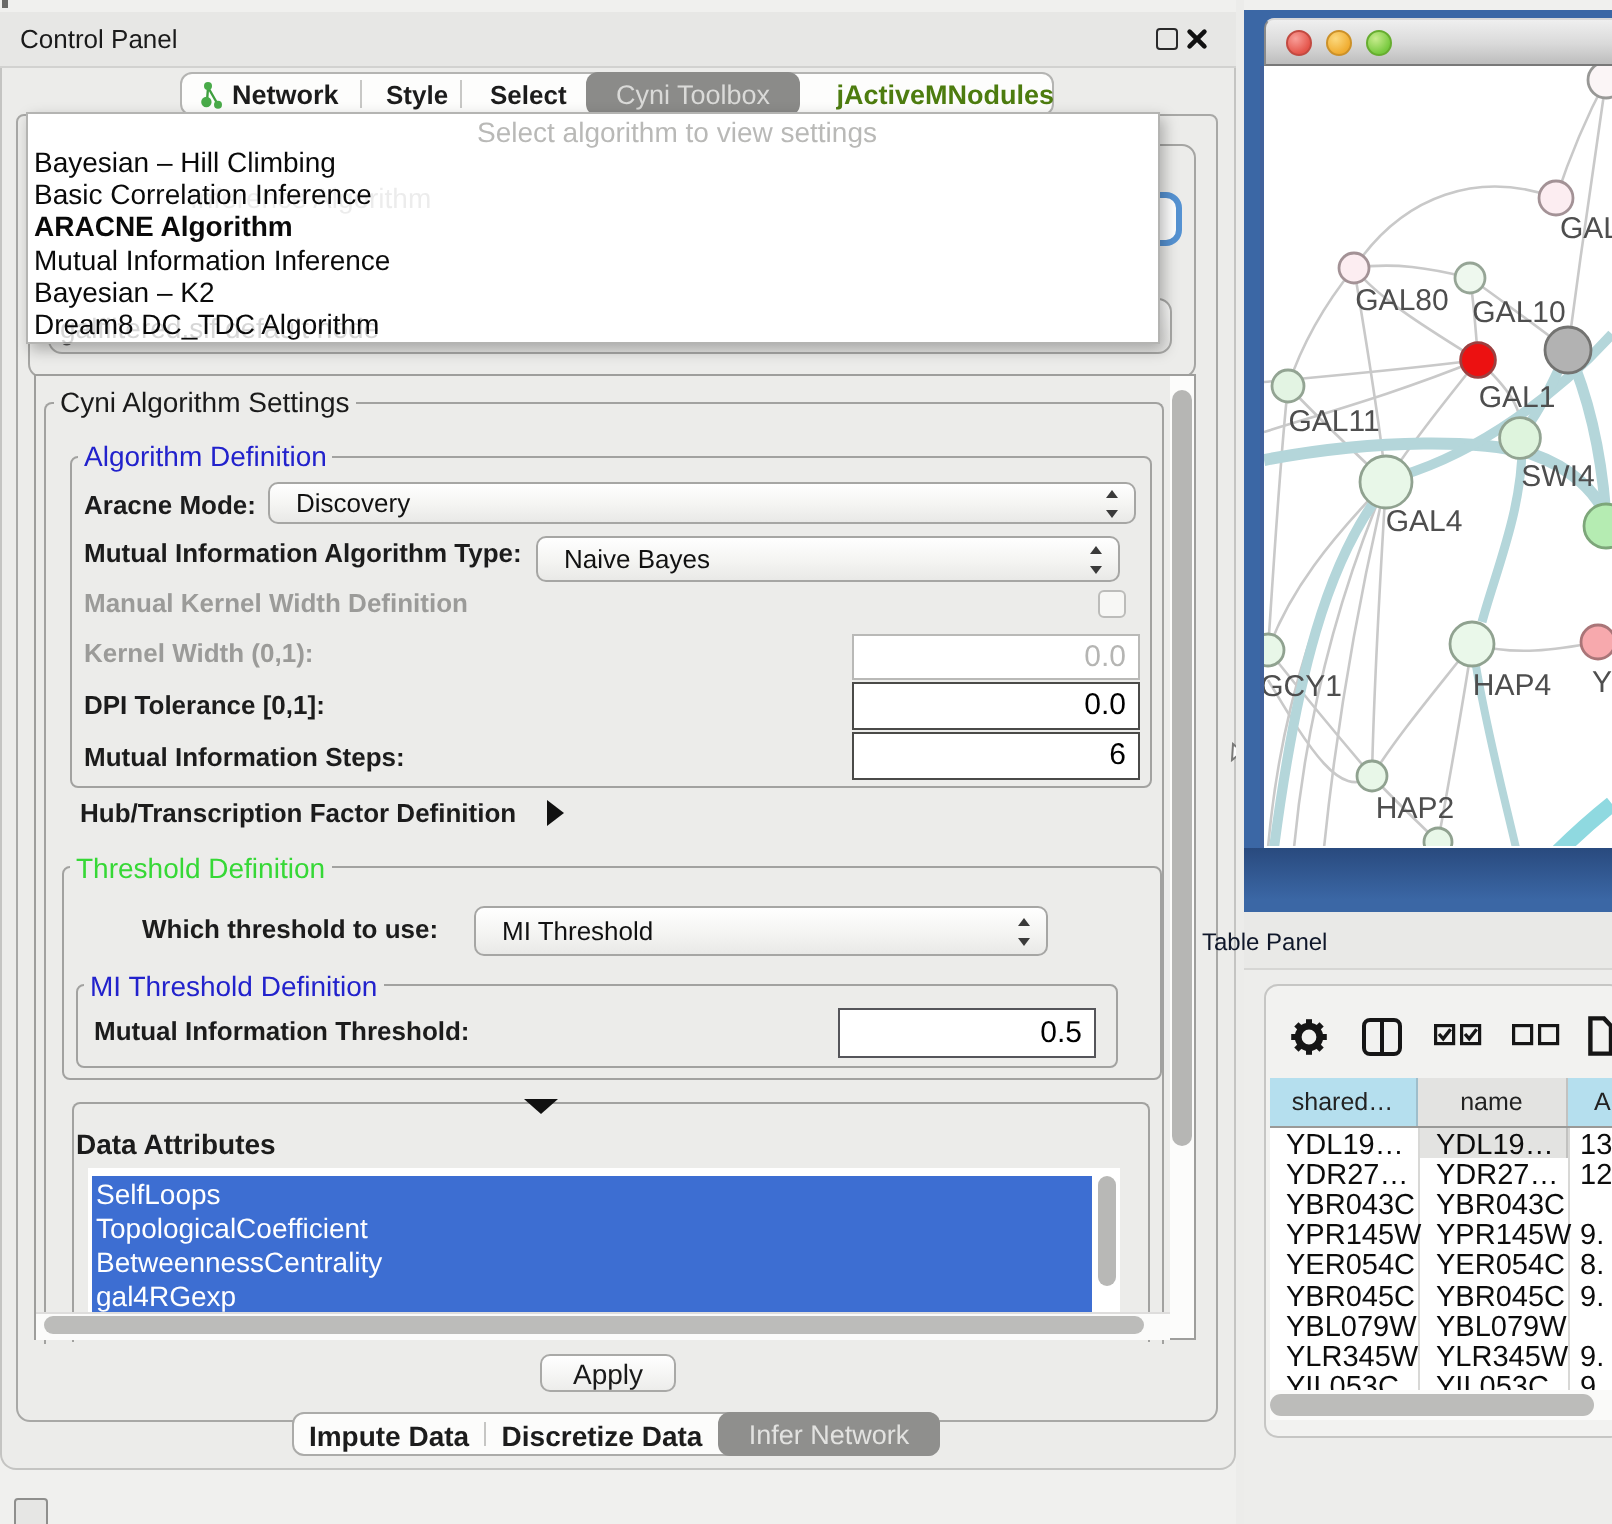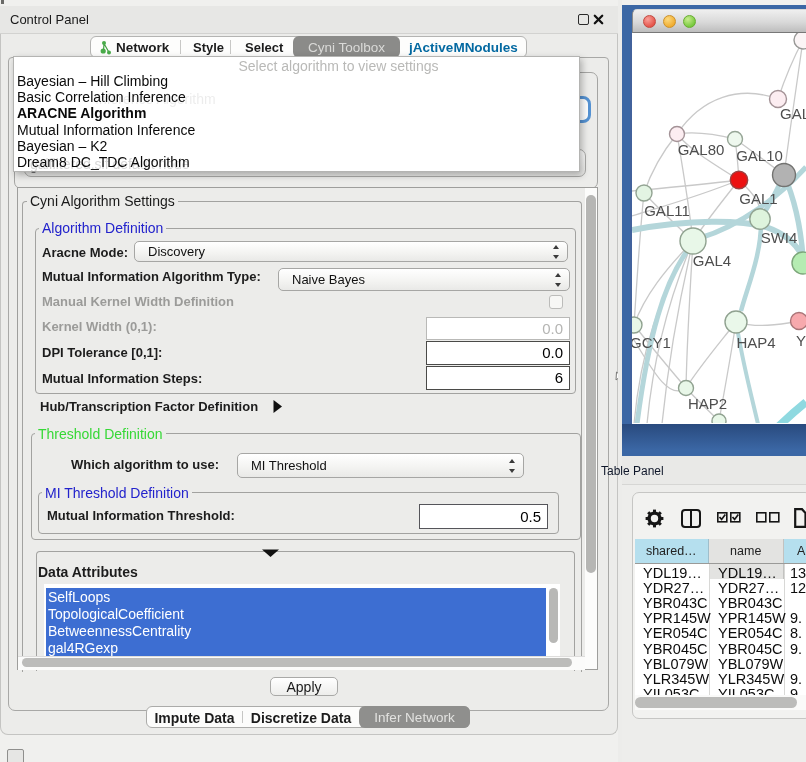--- a/index.html
+++ b/index.html
@@ -50,21 +50,21 @@
   <svg class="a" style="left:100px;top:40px;" width="12" height="15" viewBox="0 0 12 15">
     <path d="M4 4 L3.5 10.5 M4.5 4.5 L8.5 11.5" stroke="#3f9f3f" stroke-width="1.2" fill="none"></path>
     <circle cx="4" cy="3" r="2" fill="#49ab49"></circle>
     <circle cx="3.2" cy="11" r="2.6" fill="#49ab49"></circle>
     <circle cx="9" cy="12.4" r="2" fill="#49ab49"></circle>
   </svg>
   <div class="a" style="left:116px;top:40px;font-size:13.5px;font-weight:bold;color:#1c1c1c;">Network</div>
   <div class="a" style="left:193px;top:40px;font-size:13px;font-weight:bold;color:#1c1c1c;">Style</div>
   <div class="a" style="left:245px;top:40px;font-size:13px;font-weight:bold;color:#1c1c1c;">Select</div>
   <div class="a" style="left:293px;top:40px;width:107px;text-align:center;font-size:13.5px;color:#dadad8;">Cyni Toolbox</div>
-  <div class="a" style="left:400px;top:40px;width:127px;text-align:center;font-size:13.5px;font-weight:bold;color:#0369a1;">jActiveMNodules</div>
+  <div class="a" style="left:400px;top:40px;width:127px;text-align:right;font-size:13.5px;font-weight:bold;color:#4d7c0f;">jActiveMNodules</div>
 
   <div class="a" style="left:14px;top:72px;width:584px;height:117px;border:1px solid #a5a5a3;border-radius:7px;box-sizing:border-box;"></div>
   <div class="a" style="left:295px;top:96px;width:296px;height:27px;border:3px solid #5592d2;border-radius:8px;background:#fdfdfd;box-sizing:border-box;"></div>
   <div class="a" style="left:24px;top:149px;width:562px;height:28px;background:linear-gradient(180deg,#fbfbfa,#e6e6e4);border:1px solid #a9a9a7;border-radius:7px;box-sizing:border-box;"></div>
   <div class="a" style="left:30px;top:158px;font-size:13px;color:#555;">g</div>
 
   <div class="a" style="left:17px;top:187px;width:581px;height:483px;border:1px solid #9e9e9c;background:#ececea;box-sizing:border-box;"></div>
 
   <div class="grp" style="left:22px;top:201px;width:558px;height:470px;border-radius:4px 4px 0 0;border-bottom:none;"></div>
   <div class="gt" style="left:27px;top:194px;color:#1a1a1a;">Cyni Algorithm Settings</div>
@@ -72,21 +72,21 @@
   <div class="grp" style="left:35px;top:228px;width:539px;height:164px;"></div>
   <div class="gt" style="left:39px;top:221px;color:#2222cc;">Algorithm Definition</div>
 
   <div class="lbl" style="left:42px;top:245px;">Aracne Mode:</div>
   <div class="combo" style="left:134px;top:241px;width:432px;height:19px;">
     <span class="ctext">Discovery</span>
       <span class="arr"></span>
   </div>
 
   <div class="lbl" style="left:42px;top:269px;">Mutual Information Algorithm Type:</div>
-  <div class="combo" style="left:278px;top:268px;width:290px;height:21px;text-align:right;">
+  <div class="combo" style="left:268px;top:268px;width:290px;height:21px;text-align:right;">
     <span class="ctext">Naive Bayes</span>
       <span class="arr"></span>
   </div>
 
   <div class="lbl" style="left:42px;top:294px;color:#9b9b99;">Manual Kernel Width Definition</div>
   <div class="a" style="left:549px;top:295px;width:12px;height:12px;background:#f7f7f5;border:1px solid #bcbcba;border-radius:3px;"></div>
 
   <div class="lbl" style="left:42px;top:319px;color:#9b9b99;">Kernel Width (0,1):</div>
   <div class="tin" style="left:426px;top:317px;width:142px;height:21px;border:1px solid #b9b9b7;color:#b5b5b3;">
       <span>0.0</span>
@@ -103,21 +103,21 @@
     </div>
 
   <div class="a" style="left:40px;top:399px;font-size:13px;font-weight:bold;color:#1c1c1c;">Hub/Transcription Factor Definition</div>
   <svg class="a" style="left:272px;top:399px;" width="11" height="15" viewBox="0 0 11 15">
       <path d="M1.5 1 L10 7.5 L1.5 14 Z" fill="#111"></path>
     </svg>
 
   <div class="grp" style="left:31px;top:433px;width:548px;height:105px;"></div>
   <div class="gt" style="left:35px;top:427px;color:#36d836;">Threshold Definition</div>
 
-  <div class="lbl" style="left:71px;top:457px;">Which algorithm to use:</div>
+  <div class="lbl" style="left:71px;top:457px;">Which threshold to use:</div>
   <div class="combo" style="left:237px;top:453px;width:285px;height:23px;">
     <span class="ctext">MI Threshold</span>
       <span class="arr"></span>
   </div>
 
   <div class="grp" style="left:38px;top:492px;width:519px;height:40px;"></div>
   <div class="gt" style="left:42px;top:486px;color:#2222cc;">MI Threshold Definition</div>
   <div class="lbl" style="left:47px;top:508px;">Mutual Information Threshold:</div>
   <div class="tin" style="left:419px;top:504px;width:127px;height:23px;border:1.5px solid #55555a;color:#000;">
       <span>0.5</span>

